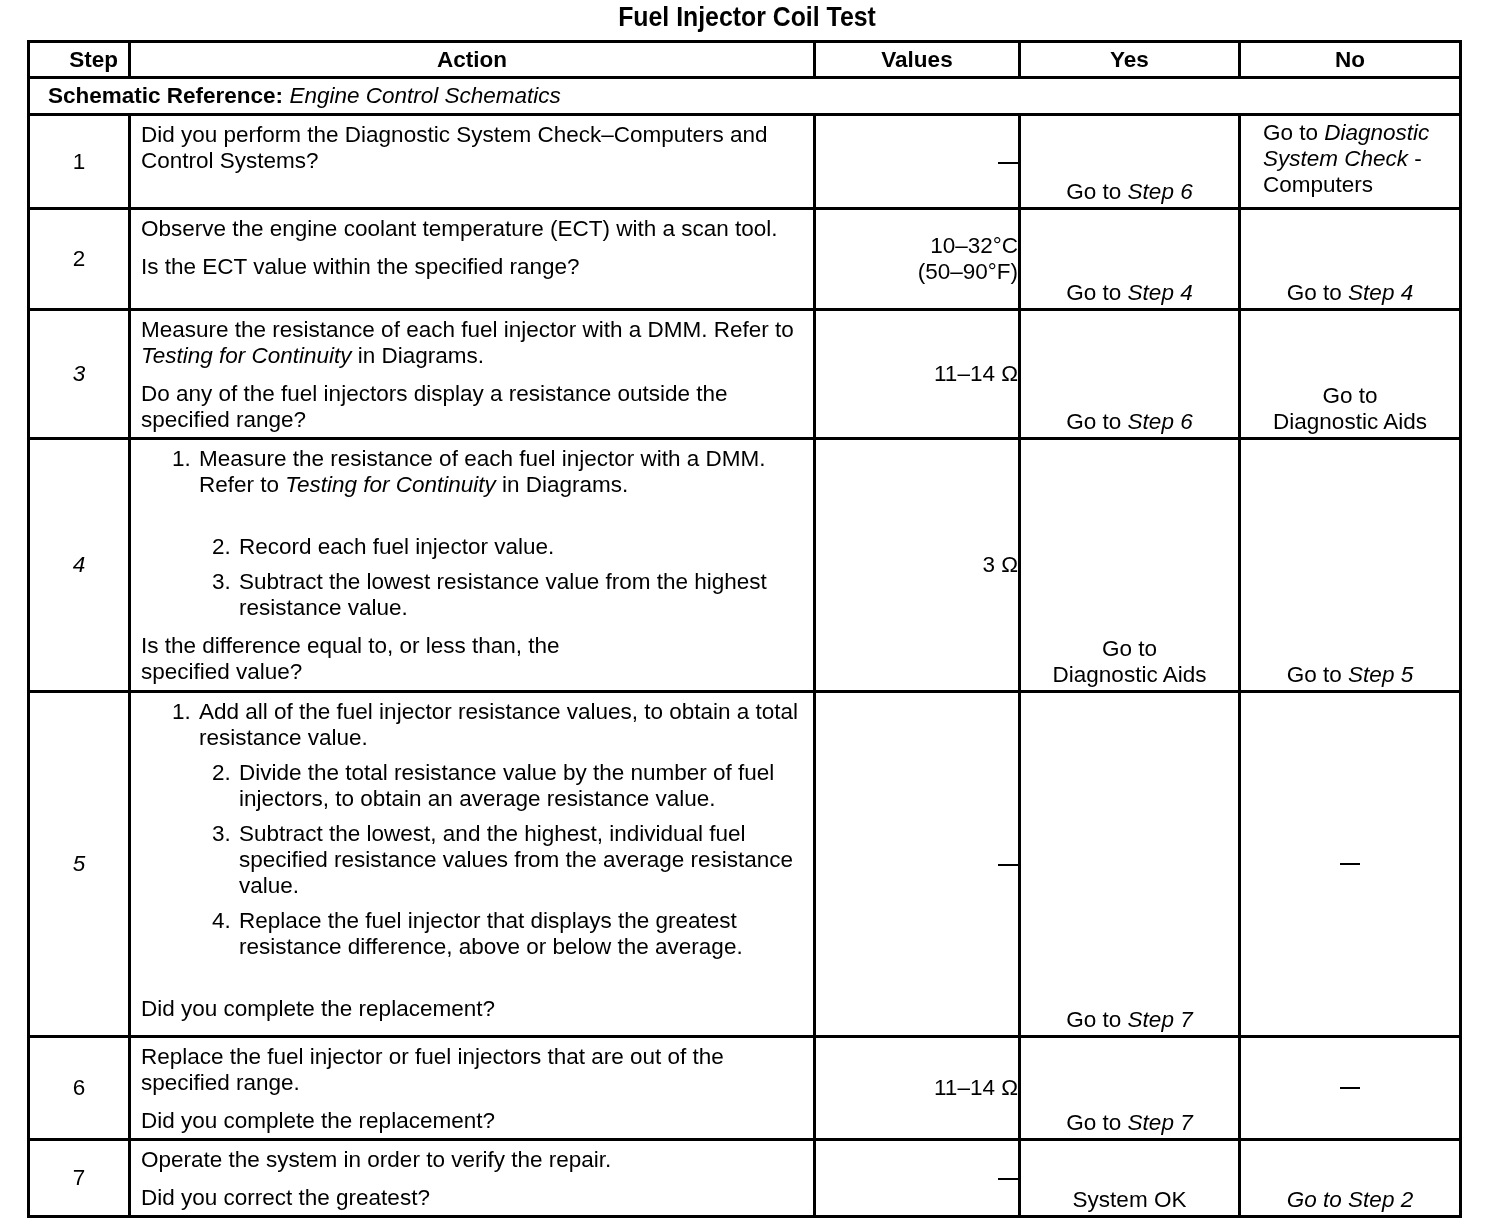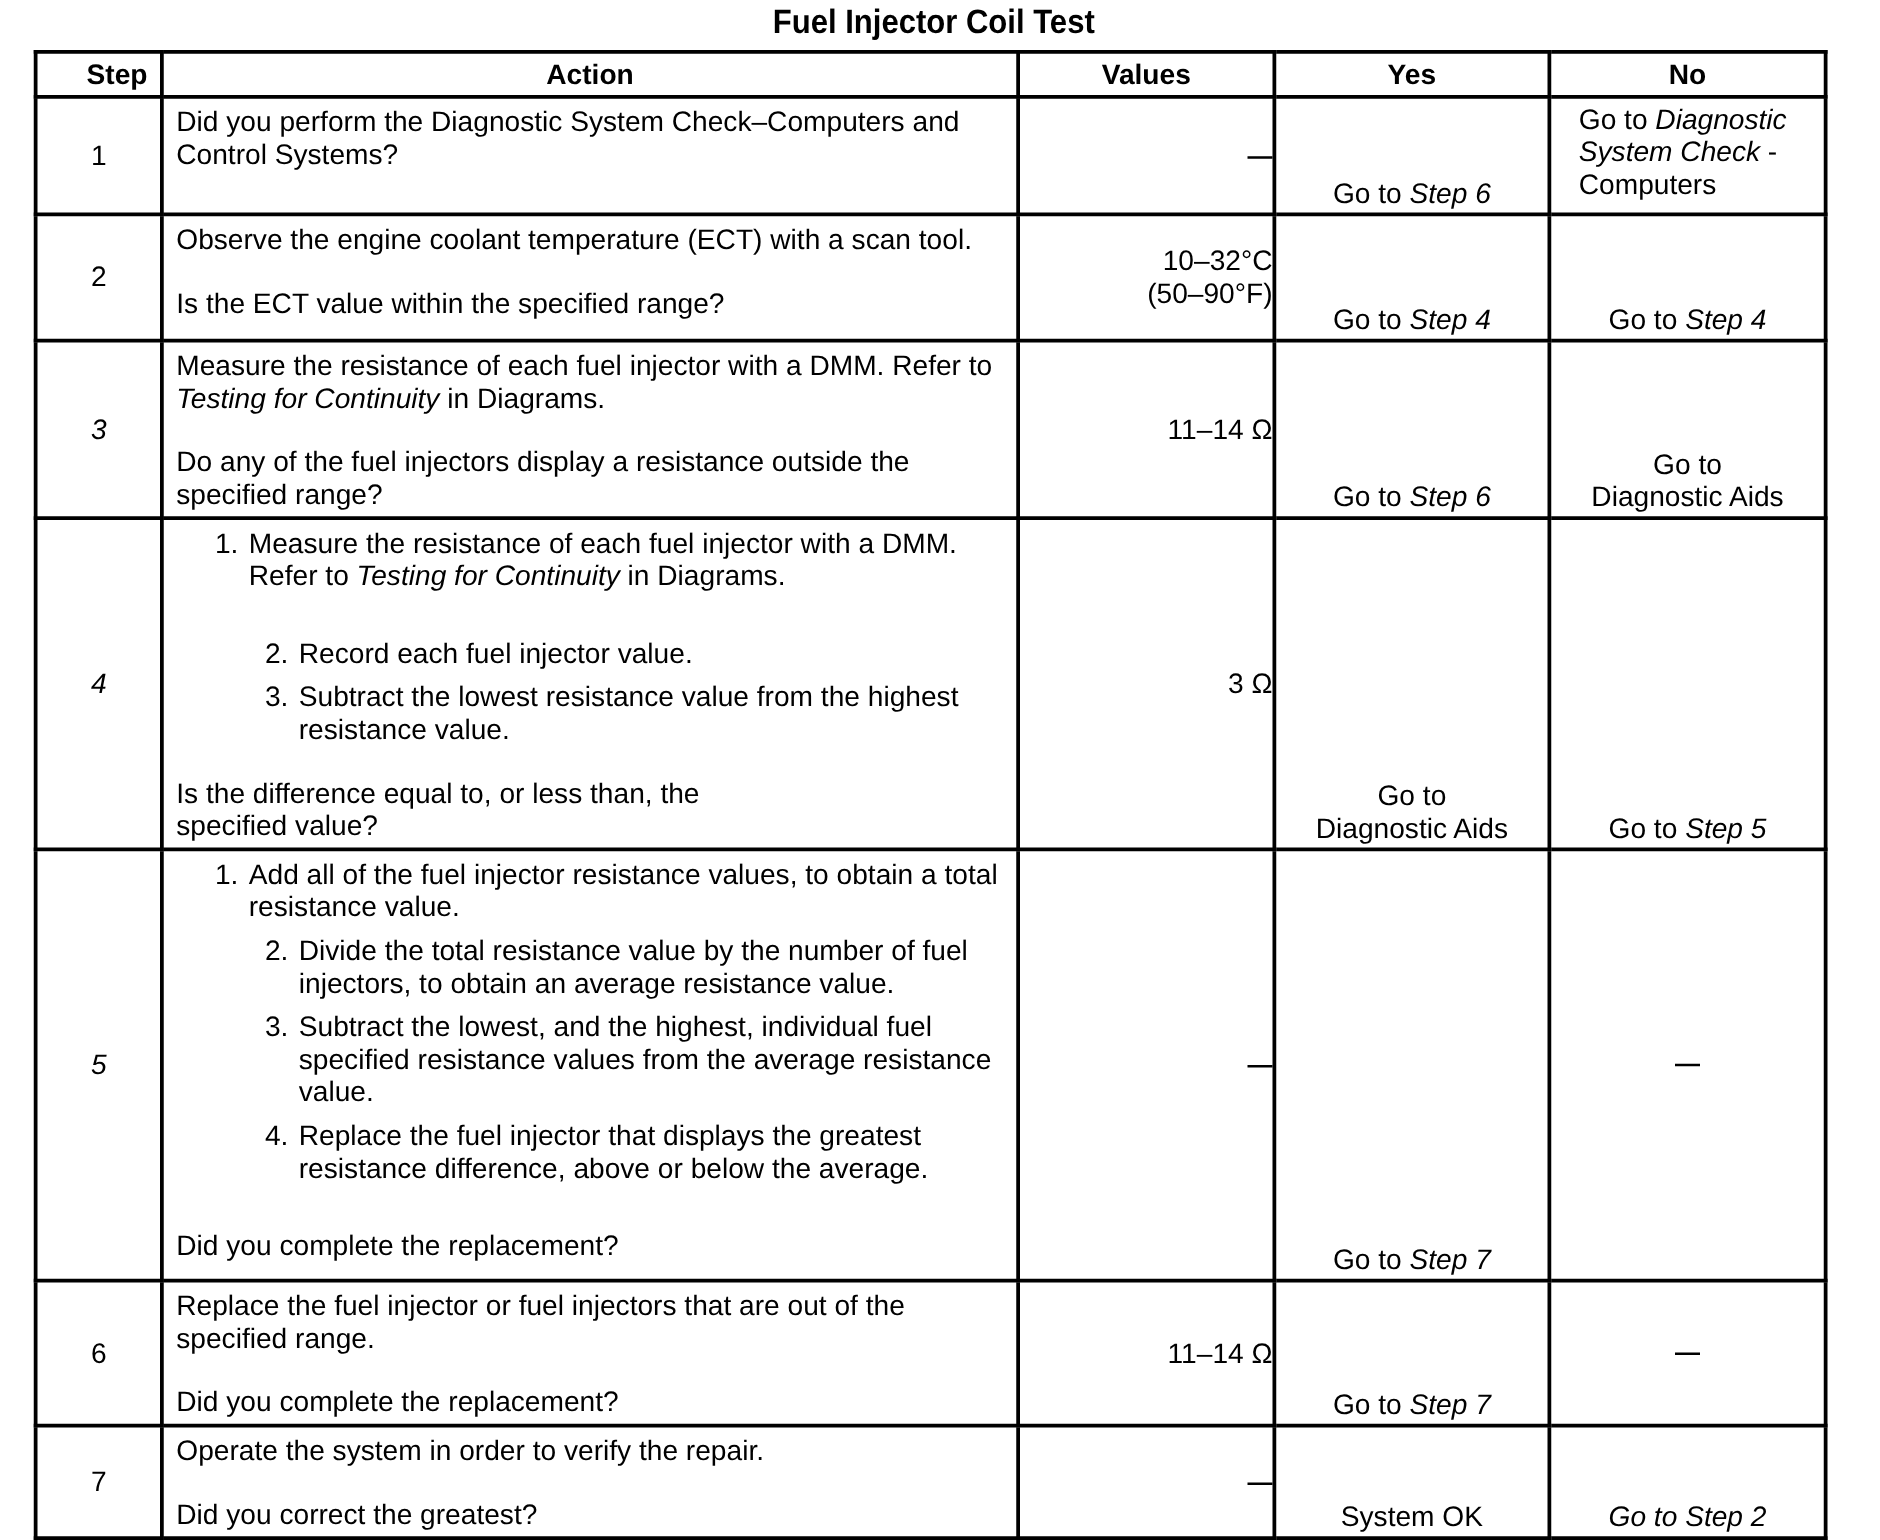--- a/index.html
+++ b/index.html
@@ -15,21 +15,21 @@
   .schem td { height:34px; padding-left:18px; vertical-align:middle; }
   .schem b { font-weight:bold; }
   .i { font-style:italic; }
   td.stepnum { text-align:center; vertical-align:middle; }
   td.action { padding:6px 10px 4px 10px; }
   td.val { text-align:right; vertical-align:middle; }
   td.yes, td.no { text-align:center; vertical-align:bottom; padding-bottom:2px; }
   td.no.mid { vertical-align:middle; }
   td.no.top { vertical-align:top; padding-top:4px; text-align:left; padding-left:22px;margin-top:16px; }
   .p { margin:0; }
-  .gap { margin-top:25px; }
+  .gap { margin-top:12px; }
   ol { margin:0; padding-left:56px; }
   ol li { padding-left:2px; }
   ol li + li { margin-top:9px;margin-left:40px; }
   .ol-gap { margin-top:36px !important; }
   .dash { display:inline-block; width:20px; border-top:2px solid #000; vertical-align:middle; }
 </style>
 </head>
 <body>
 
 <div class="title">Fuel Injector Coil Test</div>
@@ -42,20 +42,26 @@
       <col style="width:220px">
       <col style="width:221px">
   </colgroup>
   <tbody>
       <tr>
     <th class="step-h">Step</th>
     <th>Action</th>
     <th>Values</th>
     <th>Yes</th>
     <th>No</th>
+  </tr>
+  <tr class="schem">
+    <td colspan="5">
+      <b>Schematic Reference:</b>
+      <span class="i">Engine Control Schematics</span>
+    </td>
   </tr>
 
   <tr style="height:94px">
     <td class="stepnum">1</td>
     <td class="action">
       <p class="p">Did you perform the Diagnostic System Check–Computers and Control Systems?</p>
     </td>
     <td class="val"><span class="dash"></span></td>
     <td class="yes">
       <span>Go to </span><span class="i">Step 6</span>

